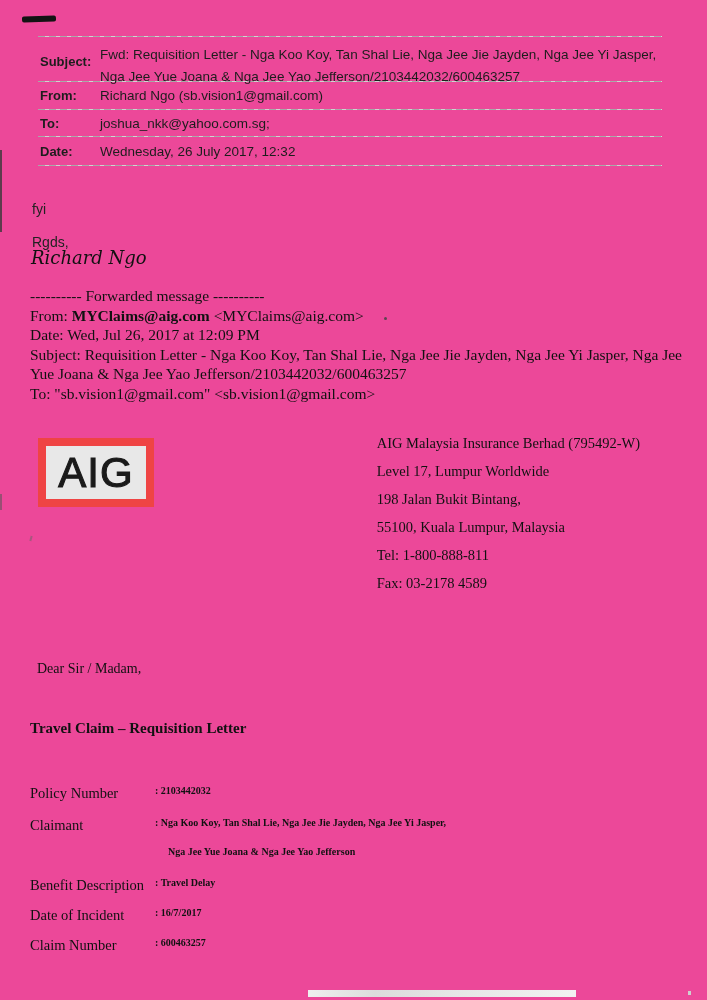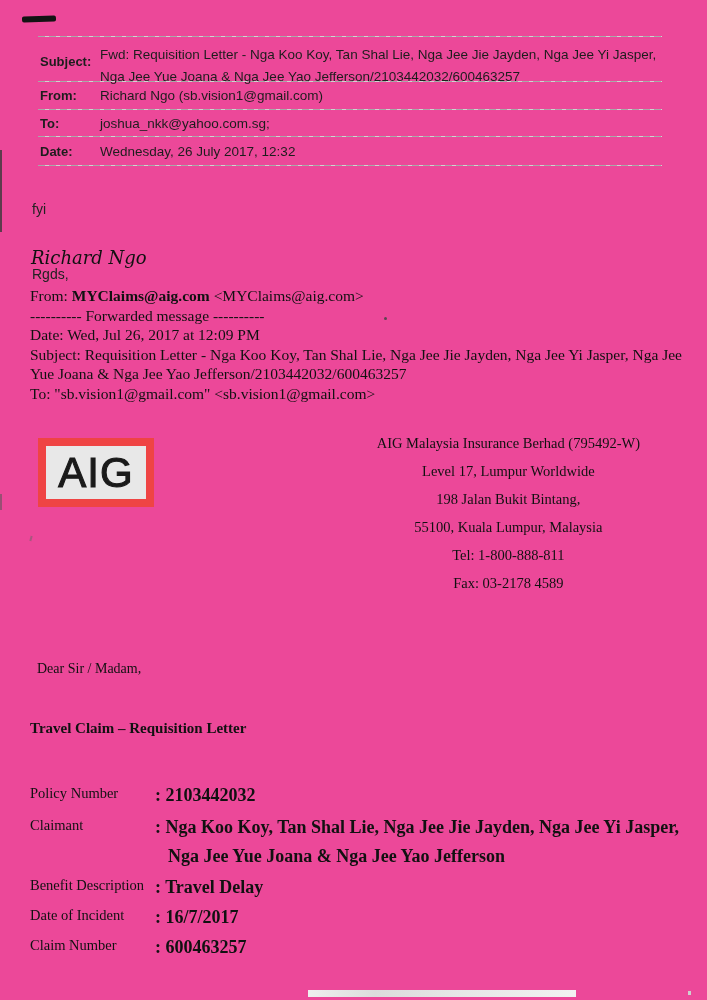--- a/index.html
+++ b/index.html
@@ -20,41 +20,41 @@
   .hline{position:absolute;left:38px;width:624px;height:1px;
     background:repeating-linear-gradient(90deg,#a8a8a8 0 7px,#d2d2d2 7px 11px);}
   .hl1{top:36px}.hl2{top:81px}.hl3{top:109px}.hl4{top:136px}.hl5{top:165px}
   .hdr-label{position:absolute;left:40px;font-weight:bold;font-size:13px;color:#1d1d1d;}
   .hdr-value{position:absolute;left:100px;font-size:13.5px;color:#1d1d1d;}
   .subj-label{top:54px}
   .subj-value{top:44px;width:566px;line-height:22px;}
   .from-y{top:88px}.to-y{top:116px}.date-y{top:144px}
   
   .fyi{position:absolute;left:32px;top:201px;font-size:14px;color:#222;text-align:center;}
-  .rgds{position:absolute;left:32px;top:234px;font-size:14px;color:#222;margin-top:32px;}
+  .rgds{position:absolute;left:32px;top:234px;font-size:14px;color:#222;}
   .sender{position:absolute;left:31px;top:247px;font-family:"DejaVu Serif",serif;
     font-weight:normal;font-style:italic;font-size:18px;color:#111;}
   .fwd{position:absolute;left:30px;top:286px;width:652px;
     font-family:"Liberation Serif",serif;font-size:15.5px;line-height:19.5px;color:#111;}
   .fwd p{margin:0;}
   .fwd .b{font-weight:bold;}
   
   .logo{position:absolute;left:38px;top:438px;width:100px;height:53px;
     border:8px solid #ef4444;background:#e8e8e8;display:flex;align-items:center;justify-content:center;}
   .logo span{font-family:"Liberation Sans",sans-serif;font-size:42px;font-weight:400;
     color:#1a1a1a;letter-spacing:1px;-webkit-text-stroke:1.1px #1a1a1a;line-height:1;}
-  .addr{position:absolute;right:82px;top:436px;text-align:center;
+  .addr{position:absolute;right:82px;top:436px;text-align:left;
     font-family:"Liberation Serif",serif;font-size:14.5px;color:#111;}
   .addr div{margin:0 0 12.5px 0;line-height:15.5px;}
   
   .serif{font-family:"Liberation Serif",serif;color:#111;}
   .salutation{position:absolute;left:37px;top:661px;font-size:14px;}
   .title{position:absolute;left:30px;top:720px;font-size:15px;font-weight:bold;}
   .f-label{position:absolute;left:30px;font-size:14.5px;font-weight:normal;}
-  .f-value{position:absolute;left:155px;font-size:18px;font-weight:bold;}
+  .f-value{position:absolute;left:155px;font-size:10px;font-weight:bold;}
   .fy1{top:785px}.fy2{top:817px}.fy2b{top:846px;left:168px}.fy3{top:877px}.fy4{top:907px}.fy5{top:937px}
 </style>
 </head>
 <body>
 
 <div class="page">
 
   <div class="toner-dash"></div>
   <div class="edge-line"></div>
   <div class="edge-tick"></div>
@@ -81,22 +81,22 @@
 
     <div class="hdr-label date-y">Date:</div>
     <div class="hdr-value date-y">Wednesday, 26 July 2017, 12:32</div>
   </div>
 
   <div class="fyi">fyi</div>
   <div class="rgds">Rgds,</div>
   <div class="sender">Richard Ngo</div>
 
   <div class="fwd">
+    <p>---------- Forwarded message ----------</p>
     <p><span>From:</span>&nbsp;<span class="b">MYClaims@aig.com</span>&nbsp;<span>&lt;MYClaims@aig.com&gt;</span></p>
-    <p>---------- Forwarded message ----------</p>
     <p>Date: Wed, Jul 26, 2017 at 12:09 PM</p>
     <p>Subject: Requisition Letter - Nga Koo Koy, Tan Shal Lie, Nga Jee Jie Jayden, Nga Jee Yi Jasper, Nga Jee Yue Joana &amp; Nga Jee Yao Jefferson/2103442032/600463257</p>
     <p>To: "sb.vision1@gmail.com" &lt;sb.vision1@gmail.com&gt;</p>
   </div>
 
   <div class="logo">
     <span>AIG</span>
   </div>
   <div class="addr">
     <div>AIG Malaysia Insurance Berhad (795492-W)</div>

